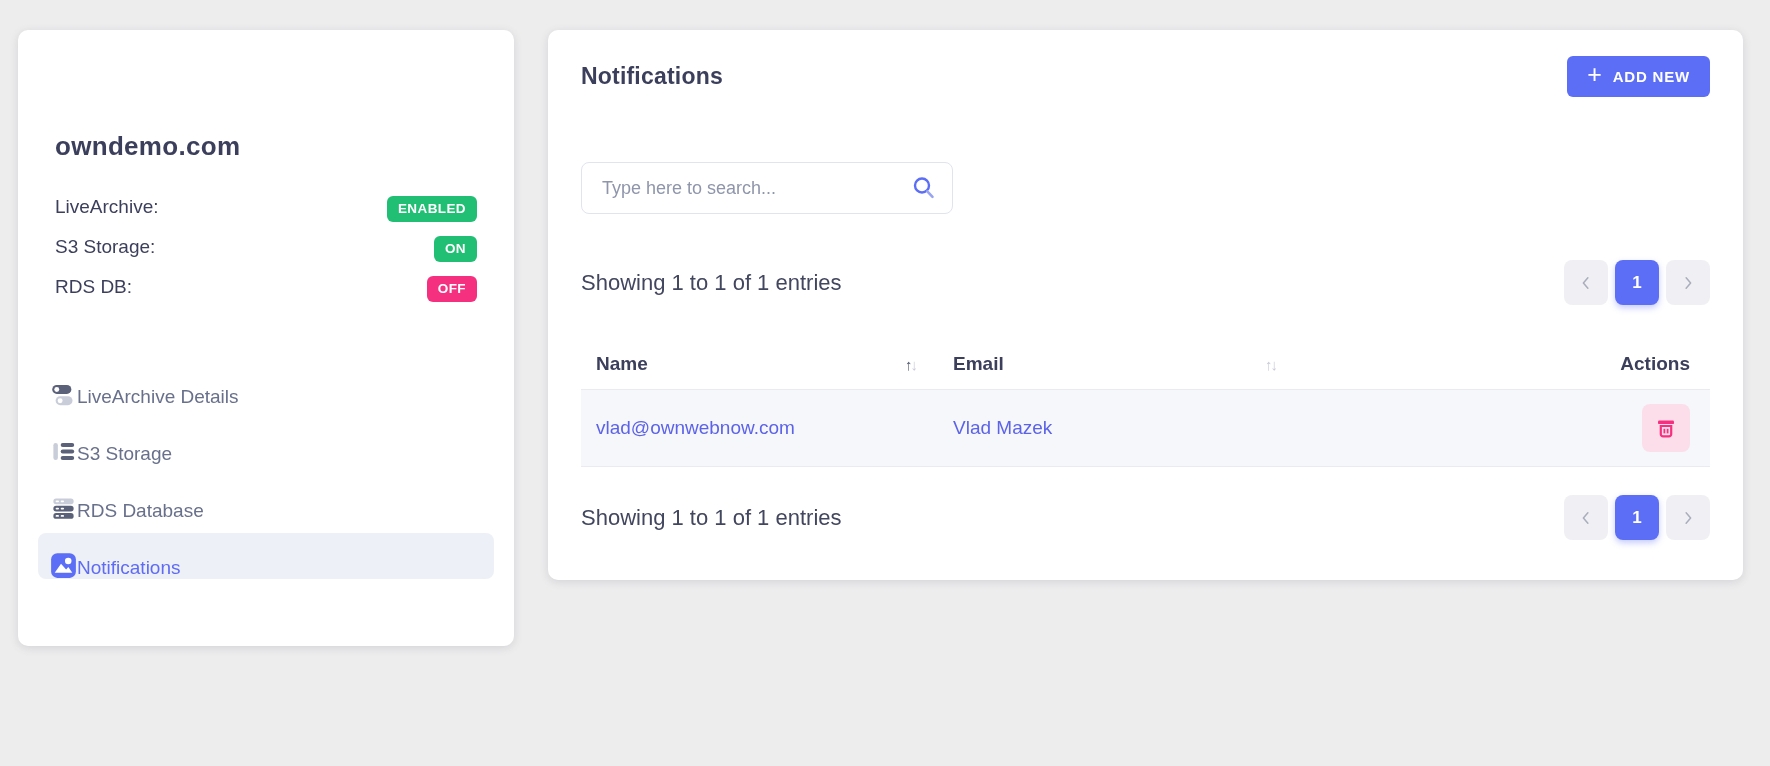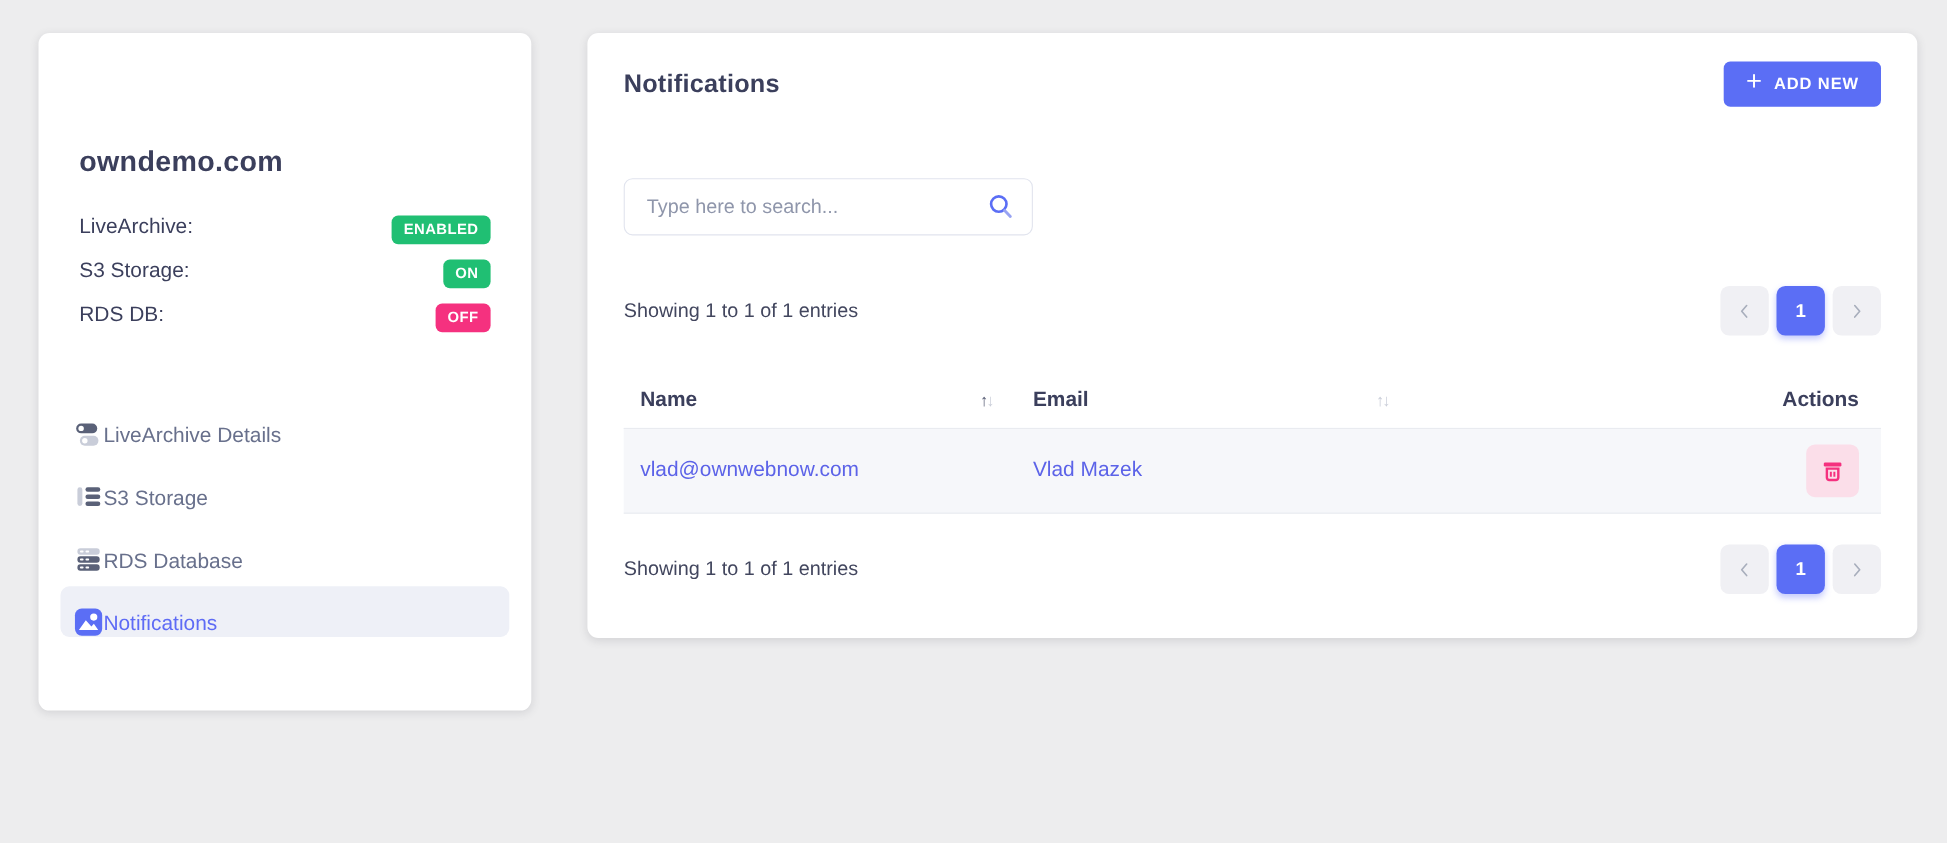--- a/index.html
+++ b/index.html
@@ -9,23 +9,22 @@
     font-family:"Liberation Sans", sans-serif;
     color:#3b3f5c;
     overflow:hidden;
   }
   .layout { display:flex; align-items:flex-start; padding:30px 27px 0 18px; gap:34px; }
 
   
   .card {
     background:#ffffff; border-radius:10px;
     box-shadow:0 2px 8px rgba(80,80,95,.16);
-    margin-left:17px;
-  }
-  .sidebar-card { width:448px; height:616px; padding:0 20px; flex:none; }
+  }
+  .sidebar-card { width:496px; height:616px; padding:0 20px; flex:none; }
   .main-card   { flex:1; height:550px; padding:16px 33px 0 33px; display:flex; flex-direction:column; }
 
   
   .domain-title { margin:101px 0 0 17px; font-size:26px; font-weight:600; letter-spacing:.3px; color:#3b3f5c; }
   .status-list { margin:34px 17px 0 17px; }
   .status-row { display:flex; justify-content:space-between; align-items:flex-start; height:40px; }
   .status-label { font-size:19px; color:#3b3f5c; }
   .badge {
     color:#fff; font-size:13.5px; font-weight:700; letter-spacing:.4px;
     padding:6px 11px; border-radius:6px; line-height:1;
@@ -61,21 +60,21 @@
     padding:0 52px 0 20px; font-family:inherit; font-size:18px; color:#3b82f6;
     outline:none; background:#fff;
   }
   .search-input::placeholder { color:#8f96ab; }
   .search-icon { position:absolute; right:16px; top:13px; width:26px; height:26px; cursor:pointer; }
 
   
   .info-row { display:flex; justify-content:space-between; align-items:center; height:45px; }
   .info-row.top { margin-top:46px; }
   .info-row.bottom { margin-top:28px; }
-  .summary-text { font-size:18px; color:#42465e; }
+  .summary-text { font-size:22px; color:#42465e; }
   .pagination { display:flex; gap:7px; }
   .page-btn {
     width:44px; height:45px; border:none; border-radius:8px; cursor:pointer;
     background:#f0f0f4; display:flex; align-items:center; justify-content:center;
     font-family:inherit;
   }
   .page-btn.active { background:#5b6ef5; color:#fff; font-size:17px; font-weight:600;
     box-shadow:0 3px 6px rgba(91,110,245,.35); }
   .page-btn svg { width:18px; height:18px; }
 

